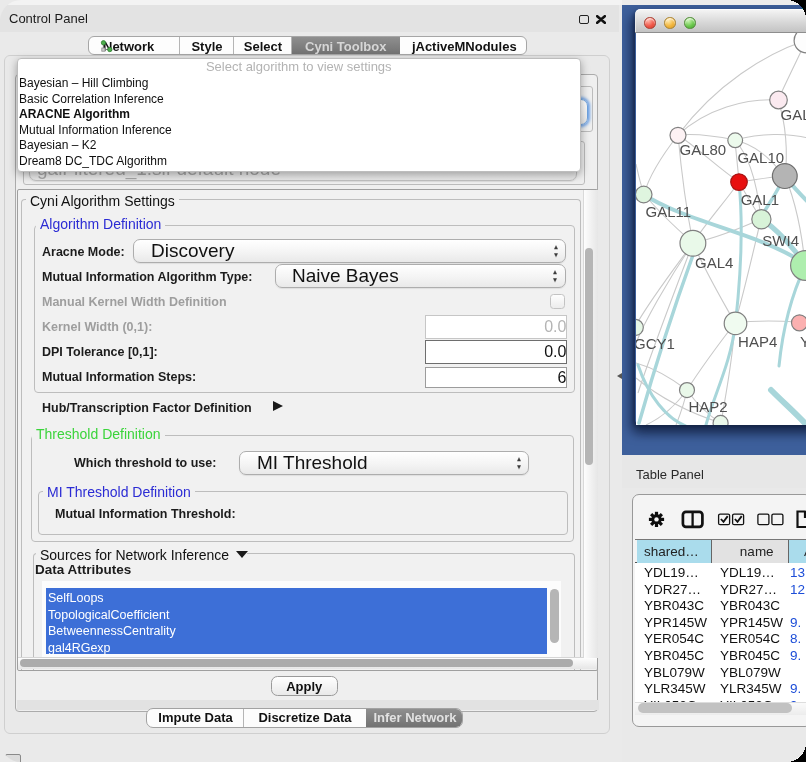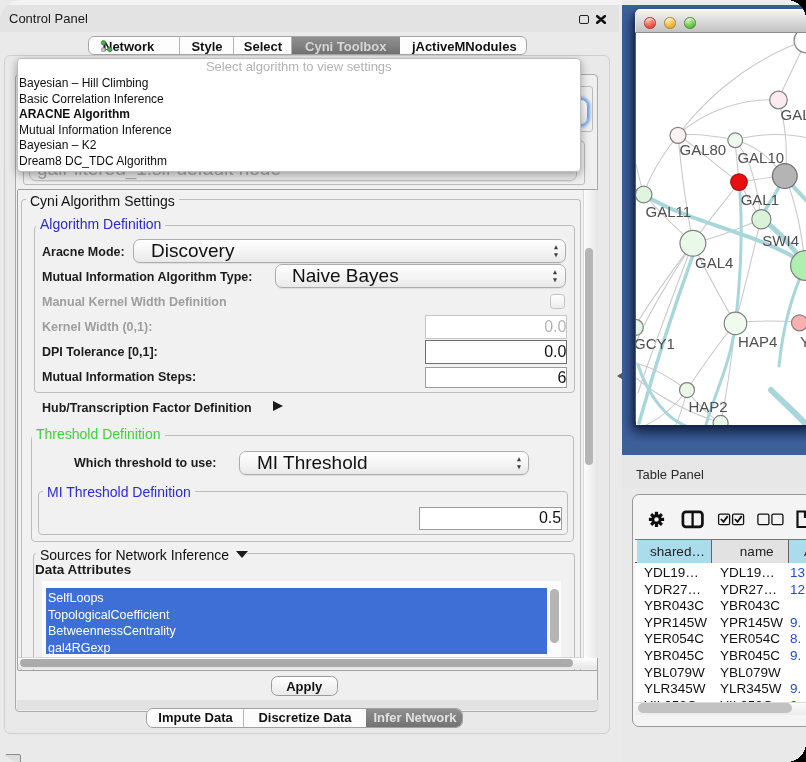--- a/index.html
+++ b/index.html
@@ -99,21 +99,21 @@
   <div class="fieldset" style="left:31px;top:434.6px;width:543px;height:106.9px;border-color:#bdbdbd;"></div>
   <div class="ftitle" style="left:32px;top:426.6px;color:#3bd43b;">Threshold Definition</div>
   <div class="lbl" style="left:74px;top:456.2px;">Which threshold to use:</div>
   <div class="combo" style="left:238.6px;top:451px;width:290px;height:23.5px;">
     <span class="ctext">MI Threshold</span>
         <span class="arrows"></span>
   </div>
 
   <div class="fieldset" style="left:37.9px;top:490.8px;width:530.1px;height:43.7px;"></div>
   <div class="ftitle" style="left:42.6px;top:484.9px;color:#2b2bd4;">MI Threshold Definition</div>
-  <div class="input" style="left:419.1px;top:506.5px;width:143.2px;height:22.8px;border-color:#9c9c9c;line-height:20.5px;">0.5</div>
+  <div class="lbl" style="left:55.2px;top:507.4px;">Mutual Information Threshold:</div>
 
   <div class="fieldset" style="left:32.5px;top:553.3px;width:541.5px;height:117px;border-bottom:none;border-radius:4px 4px 0 0;"></div>
   <div class="ftitle" style="left:35.9px;top:547.8px;color:#111;padding:0 18px 0 4px;">Sources for Network Inference</div>
   <div class="abs" style="left:236px;top:550.5px;width:0;height:0;border-left:6.2px solid transparent;border-right:6.2px solid transparent;border-top:7.5px solid #1a1a1a;"></div>
   <div class="lbl" style="left:35.1px;top:561.7px;font-size:13.5px;">Data Attributes</div>
 
   <div class="abs" style="left:42px;top:581px;width:519.4px;height:75.5px;background:#fcfcfc;"></div>
   <div class="abs" style="left:45.5px;top:587.7px;width:500.5px;height:66.4px;background:#3d6fd7;"></div>
   <div class="abs" style="left:47.5px;top:589.5px;font-size:12.5px;color:#fff;line-height:16.6px;">SelfLoops<br>TopologicalCoefficient<br>BetweennessCentrality<br>gal4RGexp</div>
   <div class="abs" style="left:549.7px;top:588.9px;width:8.7px;height:54.4px;border-radius:4.4px;background:#b5b5b5;"></div>
@@ -270,21 +270,21 @@
         <rect x="110.9" y="4.1" width="11" height="10.6" rx="1.5"></rect>
         <rect x="124.9" y="4.1" width="11" height="10.6" rx="1.5"></rect>
       </g>
       <g fill="none" stroke="#111" stroke-width="2.2">
         <path d="M150.5 1.5 L158 1.5 L163 7 L163 17 L150.5 17 Z"></path>
         <path d="M158 1.5 L158 7 L163 7"></path>
       </g>
     </svg>
 
     <div class="abs" style="left:2px;top:44px;width:178px;height:24px;border-top:1px solid #777;border-bottom:1px solid #555;">
-      <div class="abs" style="left:2px;top:0;width:74px;height:23px;background:#aadcec;font-size:13.5px;color:#222;text-align:center;line-height:23px;padding-left:7px;">shared…</div>
+      <div class="abs" style="left:2px;top:0;width:74px;height:23px;background:#aadcec;font-size:13.5px;color:#222;text-align:left;line-height:23px;padding-left:7px;">shared…</div>
       <div class="abs" style="left:76px;top:0;width:1.4px;height:23px;background:#666;"></div>
       <div class="abs" style="left:77.4px;top:0;width:75.5px;height:23px;background:#e2e2e2;font-size:13.5px;color:#222;text-align:center;line-height:23px;padding-left:14px;">name</div>
       <div class="abs" style="left:152.9px;top:0;width:1.4px;height:23px;background:#666;"></div>
       <div class="abs" style="left:154.3px;top:0;width:27px;height:23px;background:#aadcec;font-size:13.5px;color:#222;padding-left:15px;line-height:23px;">Av</div>
     </div>
 
     <div class="abs" style="left:2px;top:68px;width:178px;height:152px;background:#fff;overflow:hidden;">
       <div class="abs" style="left:9.3px;top:2px;font-size:13.5px;color:#111;line-height:16.6px;">YDL19…<br>YDR27…<br>YBR043C<br>YPR145W<br>YER054C<br>YBR045C<br>YBL079W<br>YLR345W<br>YIL052C</div>
       <div class="abs" style="left:85.4px;top:2px;font-size:13.5px;color:#111;line-height:16.6px;">YDL19…<br>YDR27…<br>YBR043C<br>YPR145W<br>YER054C<br>YBR045C<br>YBL079W<br>YLR345W<br>YIL052C</div>
       <div class="abs" style="left:155px;top:2px;font-size:13.5px;color:#1d4ed8;line-height:16.6px;">13<br>12<br>&nbsp;<br>9.<br>8.<br>9.<br>&nbsp;<br>9.<br>9.</div>

